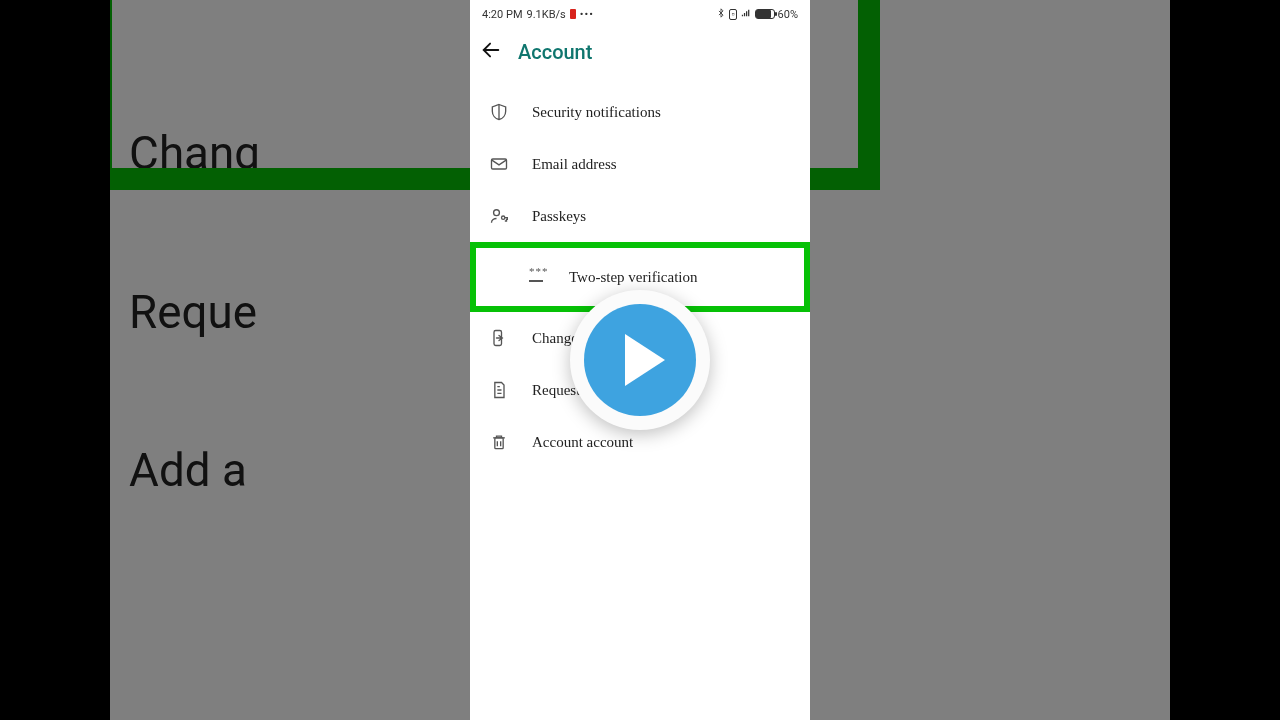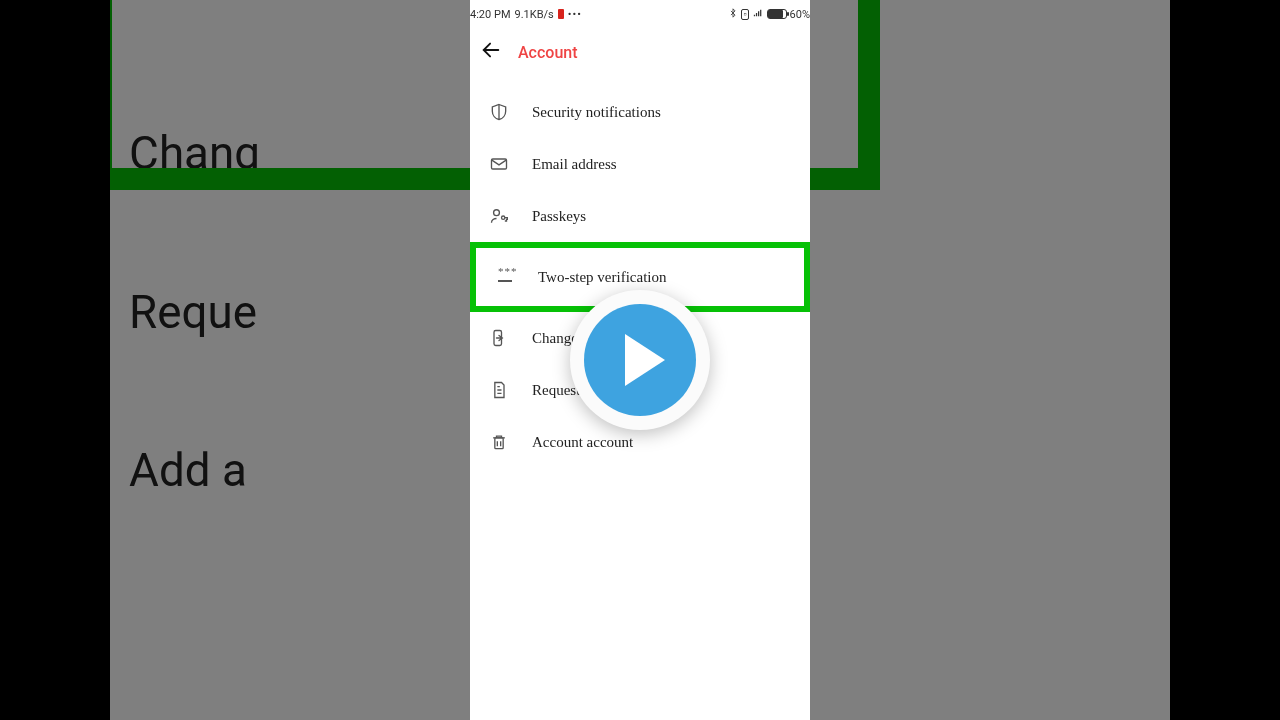--- a/index.html
+++ b/index.html
@@ -49,21 +49,21 @@
     height: 720px;
     background: #fff;
     color: #222;
     overflow: hidden;
   }
   .status-bar {
     height: 28px;
     display: flex;
     align-items: center;
     justify-content: space-between;
-    padding: 0 0;
+    padding: 0 12px;
     font-size: 11px;
     color: #333;
   }
   .status-left { display: flex; align-items: center; gap: 4px; }
   .status-right { display: flex; align-items: center; gap: 3px; }
   .batt-chip { display:inline-block; width:6px; height:10px; background:#d8231c; border-radius:1px; }
   .dots { letter-spacing:1px; }
   .batt-outline {
     display:inline-block; width:20px; height:10px;
     border:1px solid #333; border-radius:3px; position:relative;
@@ -74,21 +74,21 @@
   .batt-fill { display:block; height:100%; width:85%; background:#333; border-radius:1px; }
 
   .app-header {
     height: 48px;
     display: flex;
     align-items: center;
     padding: 0 10px;
     gap: 16px;
   }
   .app-header .back { font-size: 22px; line-height:1; }
-  .app-header .title { font-size: 16px; font-weight: 500; color:#ef4444; }
+  .app-header .title { font-size: 20px; font-weight: 500; color:#0f766e; }
 
   .menu-list { padding-top: 10px; font-family: Liberation Serif, serif; }
   .menu-item {
     height: 52px;
     display: flex;
     align-items: center;
     gap: 22px;
     padding: 0 18px;
     color: #222;
     font-size: 15px;
@@ -97,21 +97,21 @@
   .menu-icon {
     width: 22px; height: 22px;
     display:flex; align-items:center; justify-content:center;
     color:#555;
   }
   .menu-icon svg { width:20px; height:20px; stroke:#555; fill:none; stroke-width:1.6; }
 
   .highlight-box {
     border: 6px solid #06c106;
   }
-  .highlight-box .menu-item { height: 58px; }
+  .highlight-box .menu-item { height: 58px; margin-left: 31px; }
 
   .play-wrap {
     position: absolute;
     top: 50%; left: 50%;
     width: 140px; height: 140px;
     margin-left: -70px; margin-top: -70px;
     z-index: 10;
   }
   .play-outer {
     width:100%; height:100%;

